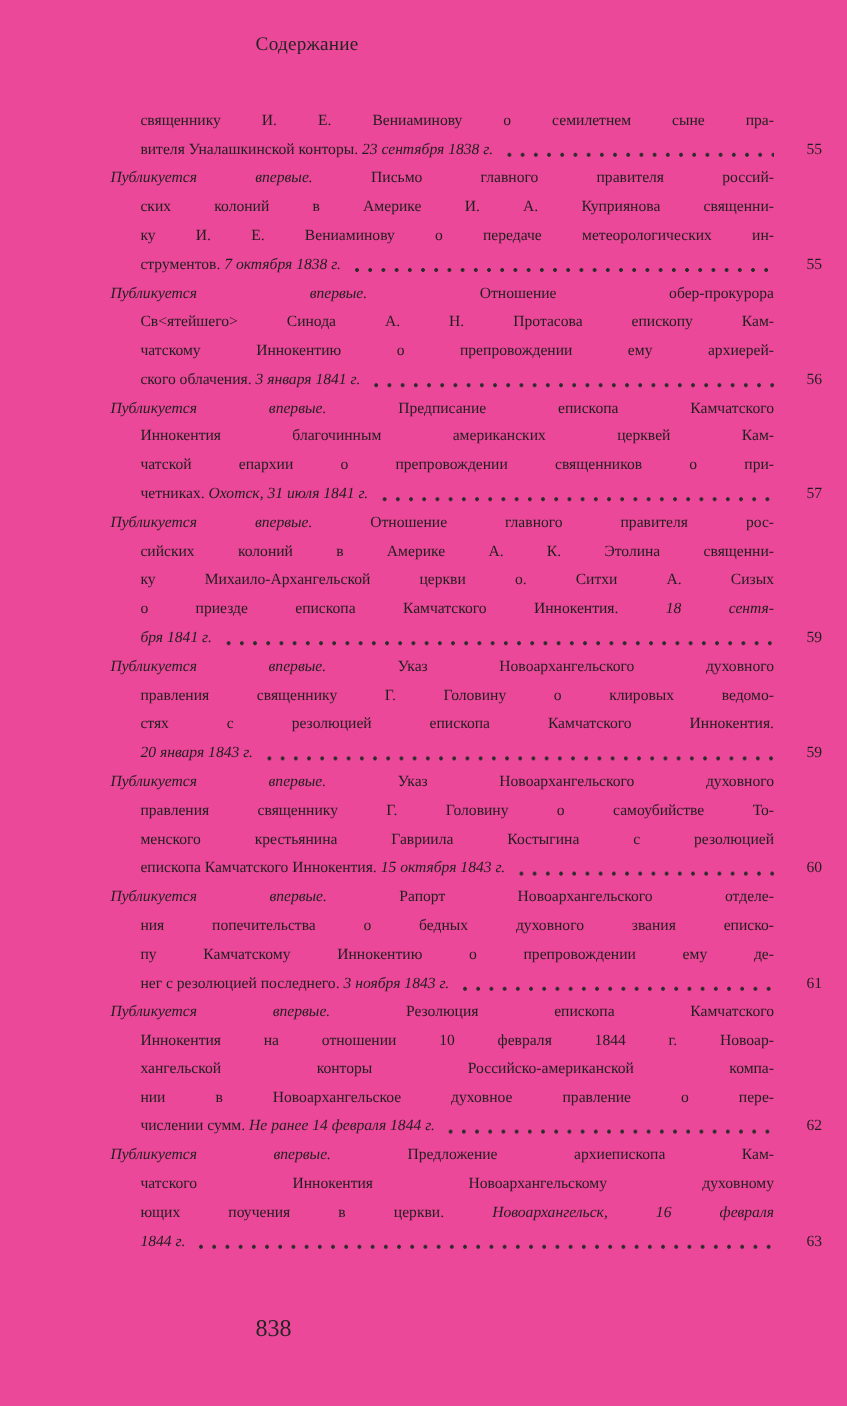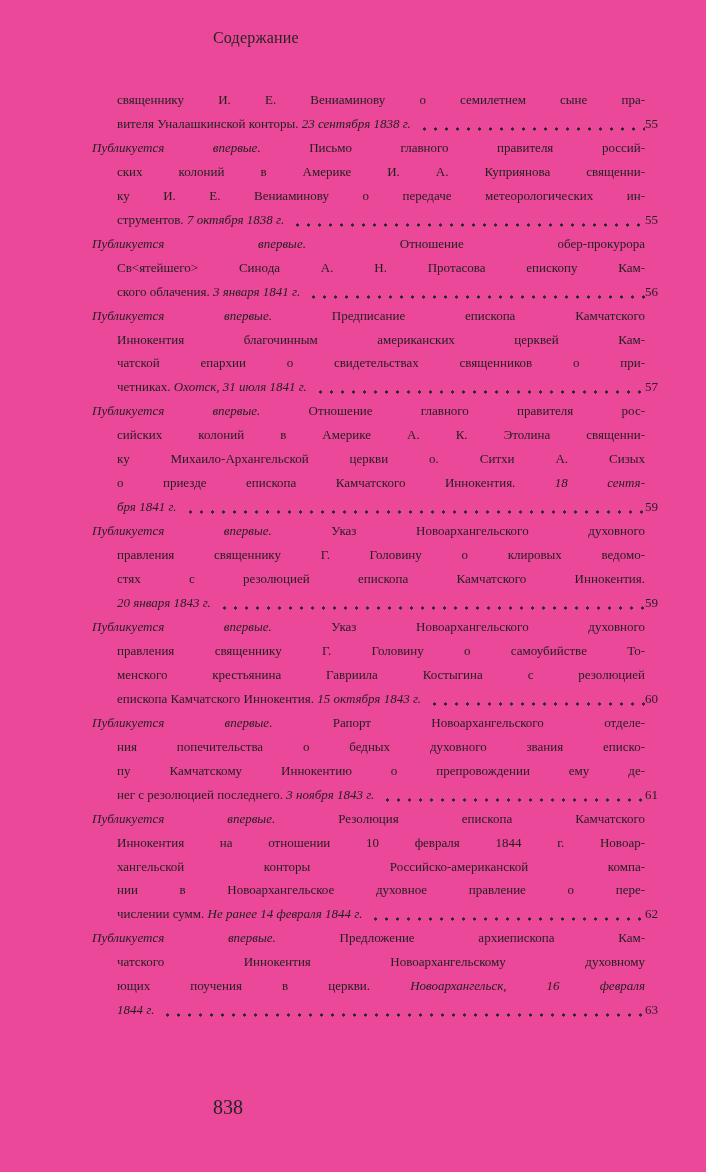--- a/index.html
+++ b/index.html
@@ -52,21 +52,21 @@
   .dots {
     flex: 1 1 auto;
     margin-left: 5px;
     background-image: radial-gradient(circle, #2c2c2c 1.4px, rgba(0,0,0,0) 1.8px);
     background-size: 11px 10px;
     background-repeat: repeat-x;
     background-position: left 3px bottom 2px;
   }
   .pagenum {
     flex: 0 0 40px;
-    text-align: left;
+    text-align: right;
     white-space: nowrap;
   }
   .it { font-style: italic; }
 </style>
 </head>
 <body>
 
 <div class="page">
   <div class="running-head">Содержание</div>
 
@@ -102,37 +102,41 @@
         <span class="pagenum">55</span>
       </div>
       <div class="line">
         <div class="content"><span class="txt"><span class="it">Публикуется впервые.</span><span> Отношение обер-прокурора</span></span></div>
         <span class="pagenum"></span>
       </div>
       <div class="line indent">
         <div class="content"><span class="txt"><span>Св&lt;ятейшего&gt; Синода А. Н. Протасова епископу Кам-</span></span></div>
         <span class="pagenum"></span>
       </div>
+      <div class="line indent">
+        <div class="content"><span class="txt"><span>чатскому Иннокентию о препровождении ему архиерей-</span></span></div>
+        <span class="pagenum"></span>
+      </div>
       <div class="line indent leader">
         <div class="content">
           <span class="txt"><span>ского облачения. </span><span class="it">3 января 1841 г.</span></span>
           <span class="dots"></span>
         </div>
         <span class="pagenum">56</span>
       </div>
       <div class="line">
         <div class="content"><span class="txt"><span class="it">Публикуется впервые.</span><span> Предписание епископа Камчатского</span></span></div>
         <span class="pagenum"></span>
       </div>
       <div class="line indent">
         <div class="content"><span class="txt"><span>Иннокентия благочинным американских церквей Кам-</span></span></div>
         <span class="pagenum"></span>
       </div>
       <div class="line indent">
-        <div class="content"><span class="txt"><span>чатской епархии о свидетельствах священников о при-</span></span></div>
+        <div class="content"><span class="txt"><span>чатской епархии о препровождении священников о при-</span></span></div>
         <span class="pagenum"></span>
       </div>
       <div class="line indent leader">
         <div class="content">
           <span class="txt"><span>четниках. </span><span class="it">Охотск, 31 июля 1841 г.</span></span>
           <span class="dots"></span>
         </div>
         <span class="pagenum">57</span>
       </div>
       <div class="line">

